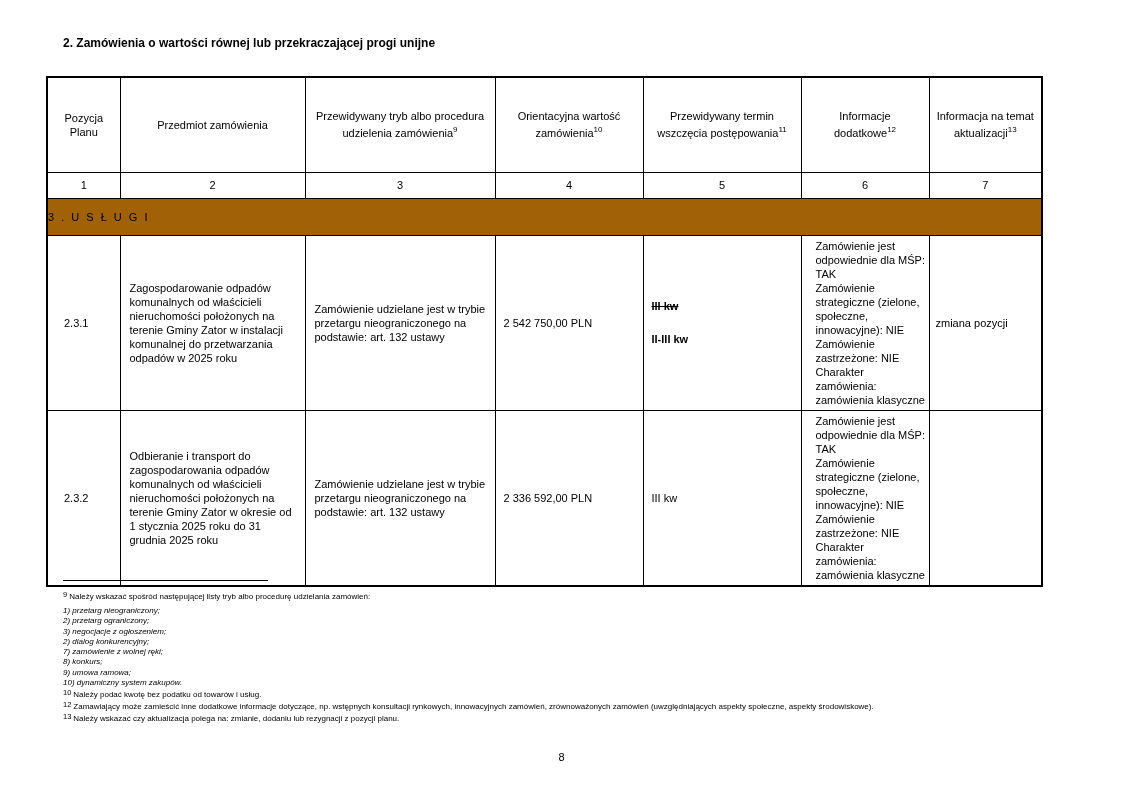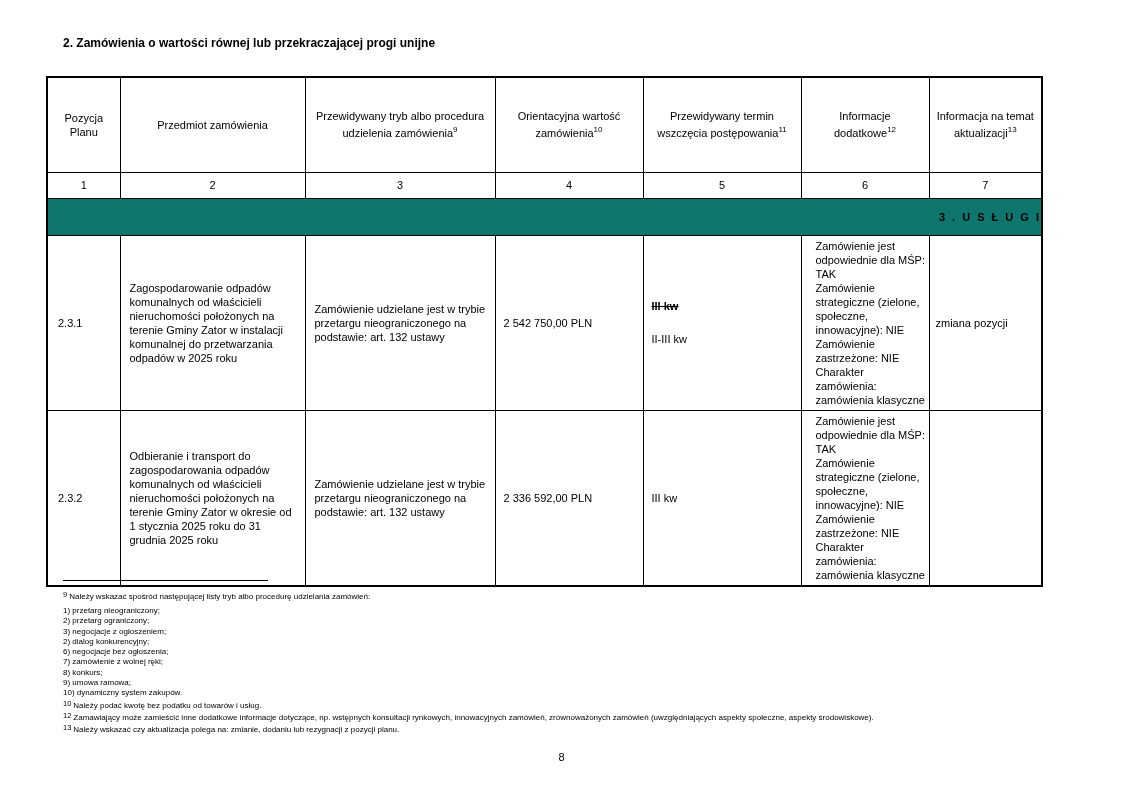--- a/index.html
+++ b/index.html
@@ -29,47 +29,47 @@
     font-weight: normal;
     line-height: 14px;
     vertical-align: middle;
   }
   tr.header-row { height: 95px; }
   tr.header-row th { text-align: center; padding: 4px 6px; }
   tr.number-row { height: 26px; }
   tr.number-row td { text-align: center; }
   tr.section-row { height: 37px; }
   tr.section-row td {
-    background: #0f766e;
-    text-align: right;
-    font-weight: bold;
+    background: #a16207;
+    text-align: left;
+    font-weight: normal;
     letter-spacing: 2px;
   }
   tr.data-row-1 { height: 144px; }
   tr.data-row-2 { height: 145px; }
-  td.cell-position { padding: 4px 4px 4px 10px; }
+  td.cell-position { padding: 4px 4px 4px 16px; }
   td.cell-subject { padding: 4px 6px 4px 9px; }
   td.cell-procedure { padding: 4px 6px 4px 9px; }
   td.cell-value { padding: 4px 4px 4px 8px; }
   td.cell-term { padding: 4px 4px 4px 8px; }
   td.cell-info { padding: 3px 3px 3px 14px; line-height: 13.5px; }
   td.cell-update { padding: 4px 4px 4px 6px; }
   .term-struck { font-weight: bold; text-decoration: line-through; }
-  .term-current { font-weight: normal; margin-top: 19px; }
+  .term-current { font-weight: bold; margin-top: 19px; }
   .term-plain { font-weight: normal; }
   sup.hdr-sup { font-size: 8px; }
   .footnotes {
     position: absolute; left: 63px; top: 580px; width: 1030px;
     font-size: 8px; line-height: 10px;
   }
   .fn-sep {
     width: 205px; border-top: 1.5px solid #000; margin-bottom: 9px;
   }
   .fn sup { font-size: 7.5px; vertical-align: 2px; margin-right: 2px; }
-  .fn-list div { line-height: 10.3px; }
+  .fn-list div { line-height: 10.3px; font-style: italic; }
   .fn-9 { margin-bottom: 4px; }
   .fn-spaced { line-height: 10px; }
   .page-number {
     position: absolute; left: 0; top: 751px; width: 1123px;
     text-align: center; font-size: 11px;
   }
 </style>
 </head>
 <body>
 
@@ -144,21 +144,20 @@
 </table>
 
 <div class="footnotes">
   <div class="fn-sep"></div>
   <div class="fn fn-9"><sup>9</sup><span>Należy wskazać spośród następującej listy tryb albo procedurę udzielania zamówień:</span></div>
   <div class="fn-list">
     <div>1) przetarg nieograniczony;</div>
     <div>2) przetarg ograniczony;</div>
     <div>3) negocjacje z ogłoszeniem;</div>
     <div>2) dialog konkurencyjny;</div>
-    <div>6) negocjacje bez ogłoszenia;</div>
     <div>7) zamówienie z wolnej ręki;</div>
     <div>8) konkurs;</div>
     <div>9) umowa ramowa;</div>
     <div>10) dynamiczny system zakupów.</div>
   </div>
   <div class="fn fn-spaced"><sup>10</sup><span>Należy podać kwotę bez podatku od towarów i usług.</span></div>
   <div class="fn fn-spaced"><sup>12</sup><span>Zamawiający może zamieścić inne dodatkowe informacje dotyczące, np. wstępnych konsultacji rynkowych, innowacyjnych zamówień, zrównoważonych zamówień (uwzględniających aspekty społeczne, aspekty środowiskowe).</span></div>
   <div class="fn fn-spaced"><sup>13</sup><span>Należy wskazać czy aktualizacja polega na: zmianie, dodaniu lub rezygnacji z pozycji planu.</span></div>
 </div>
 

